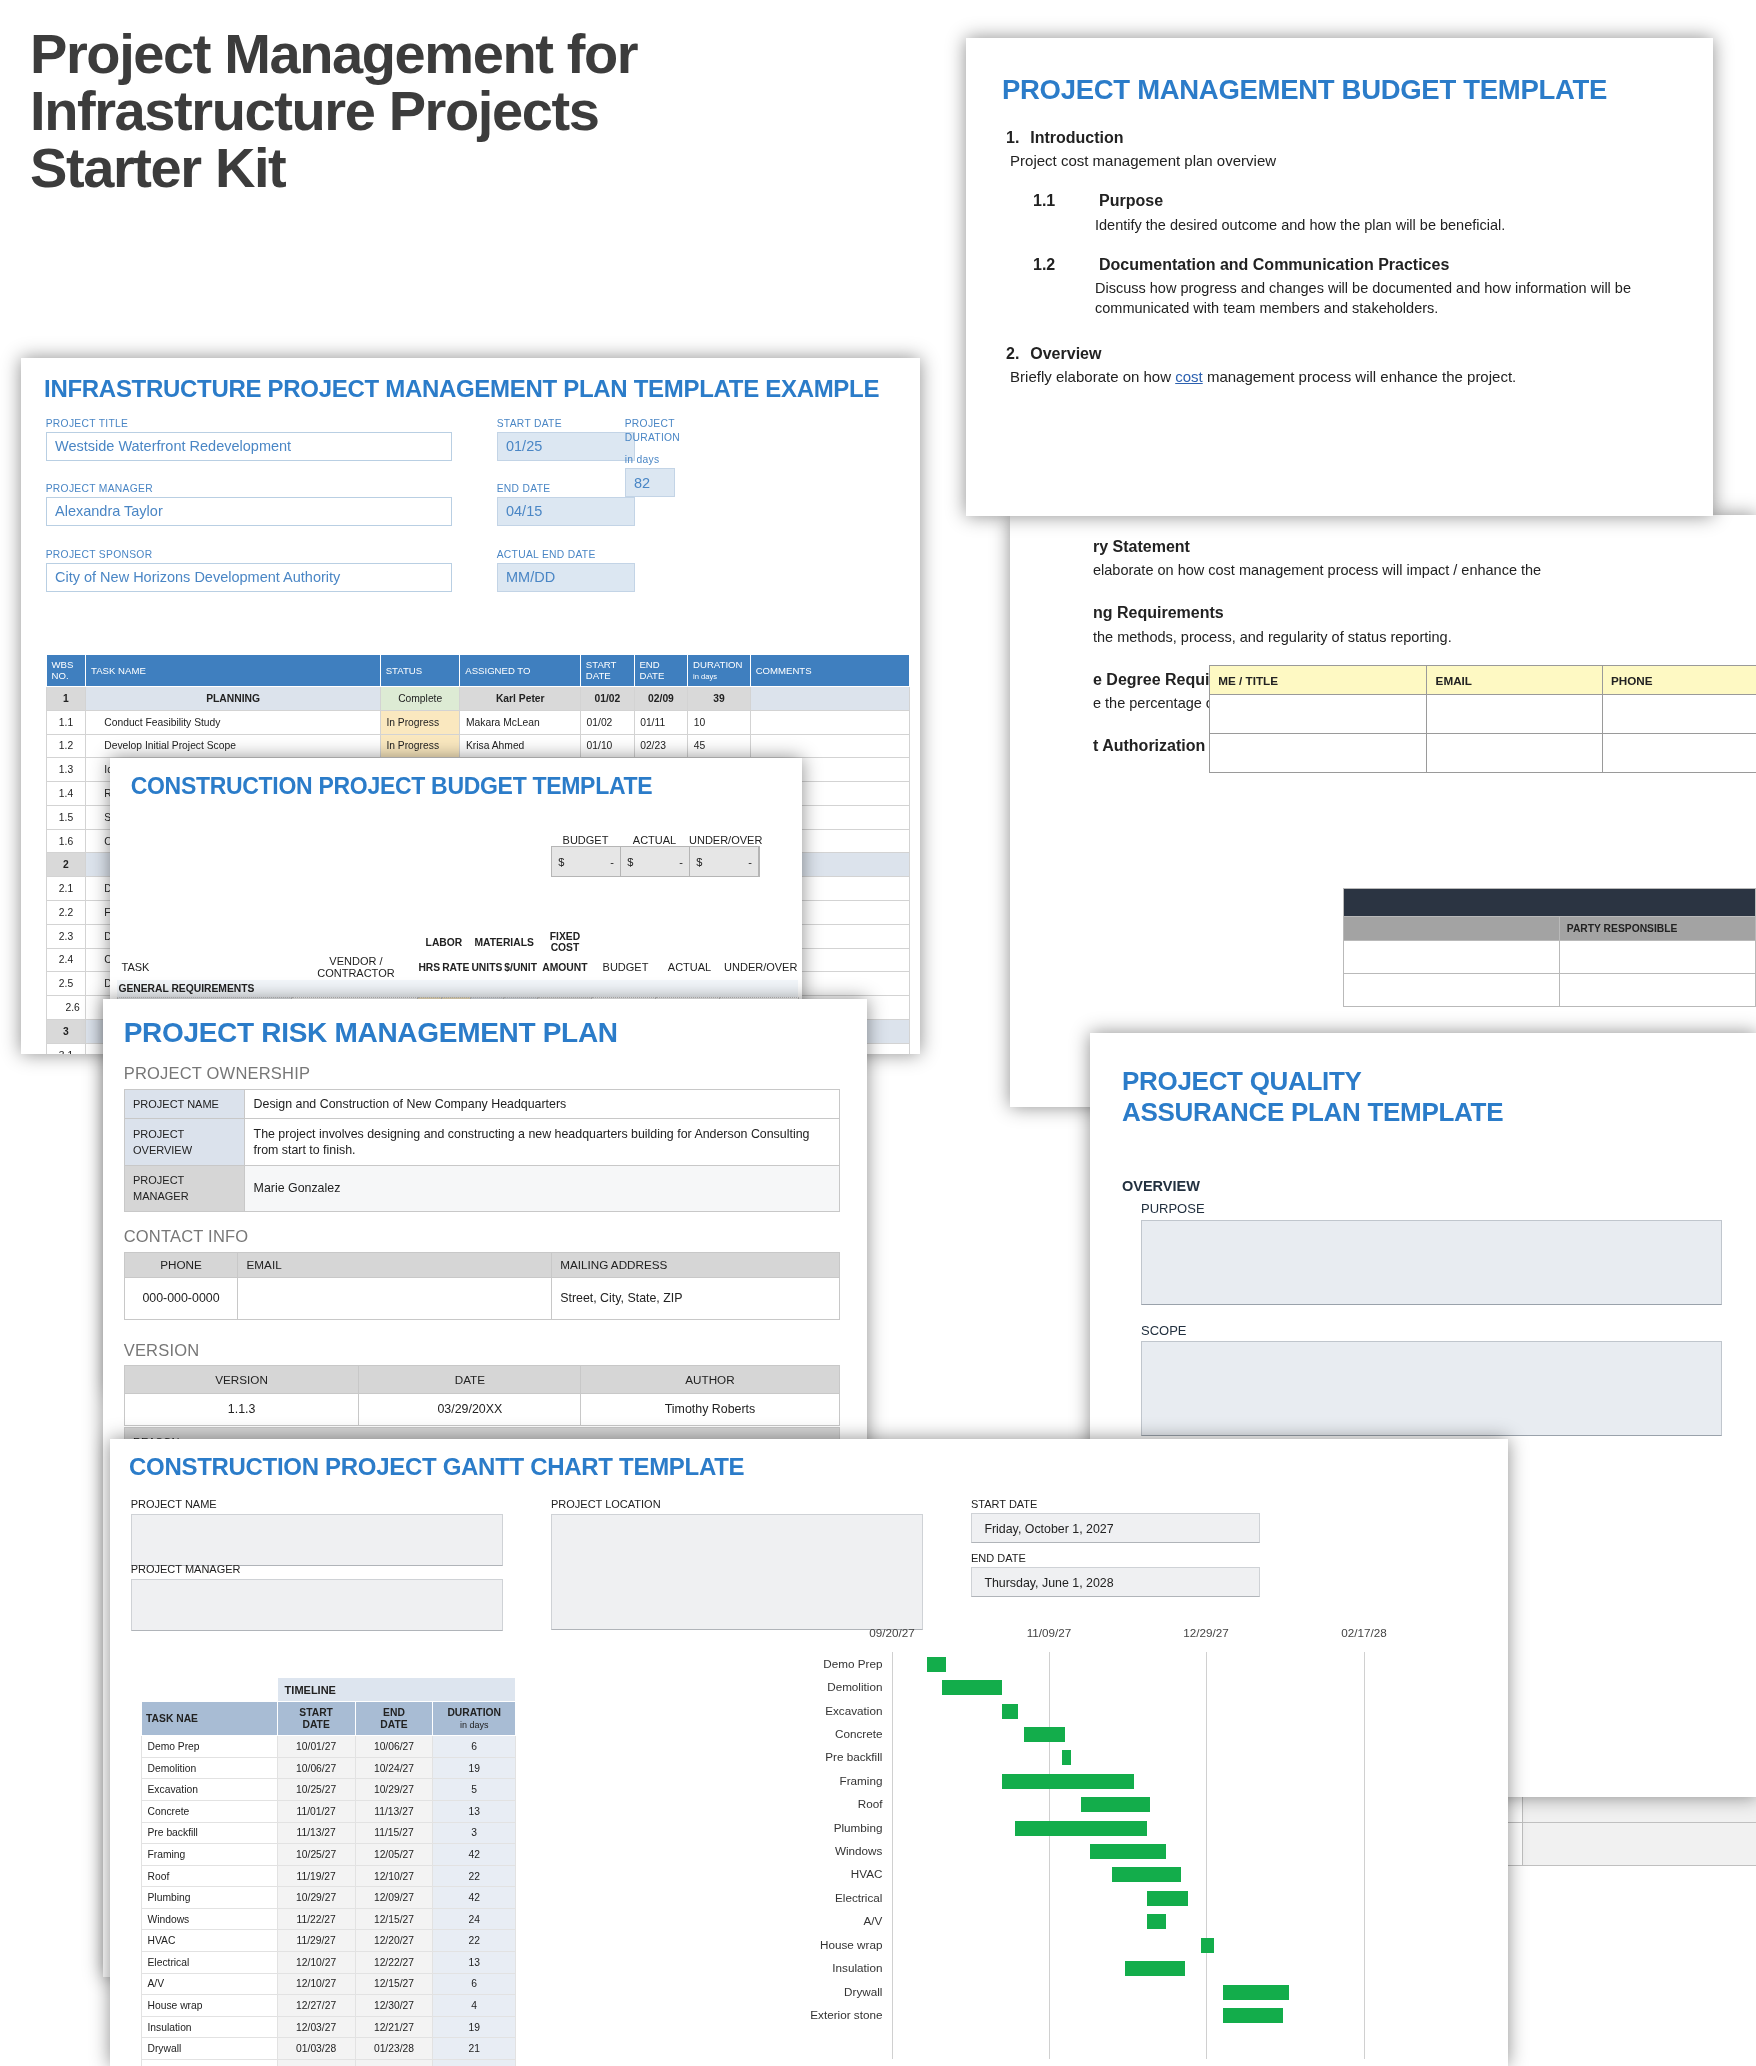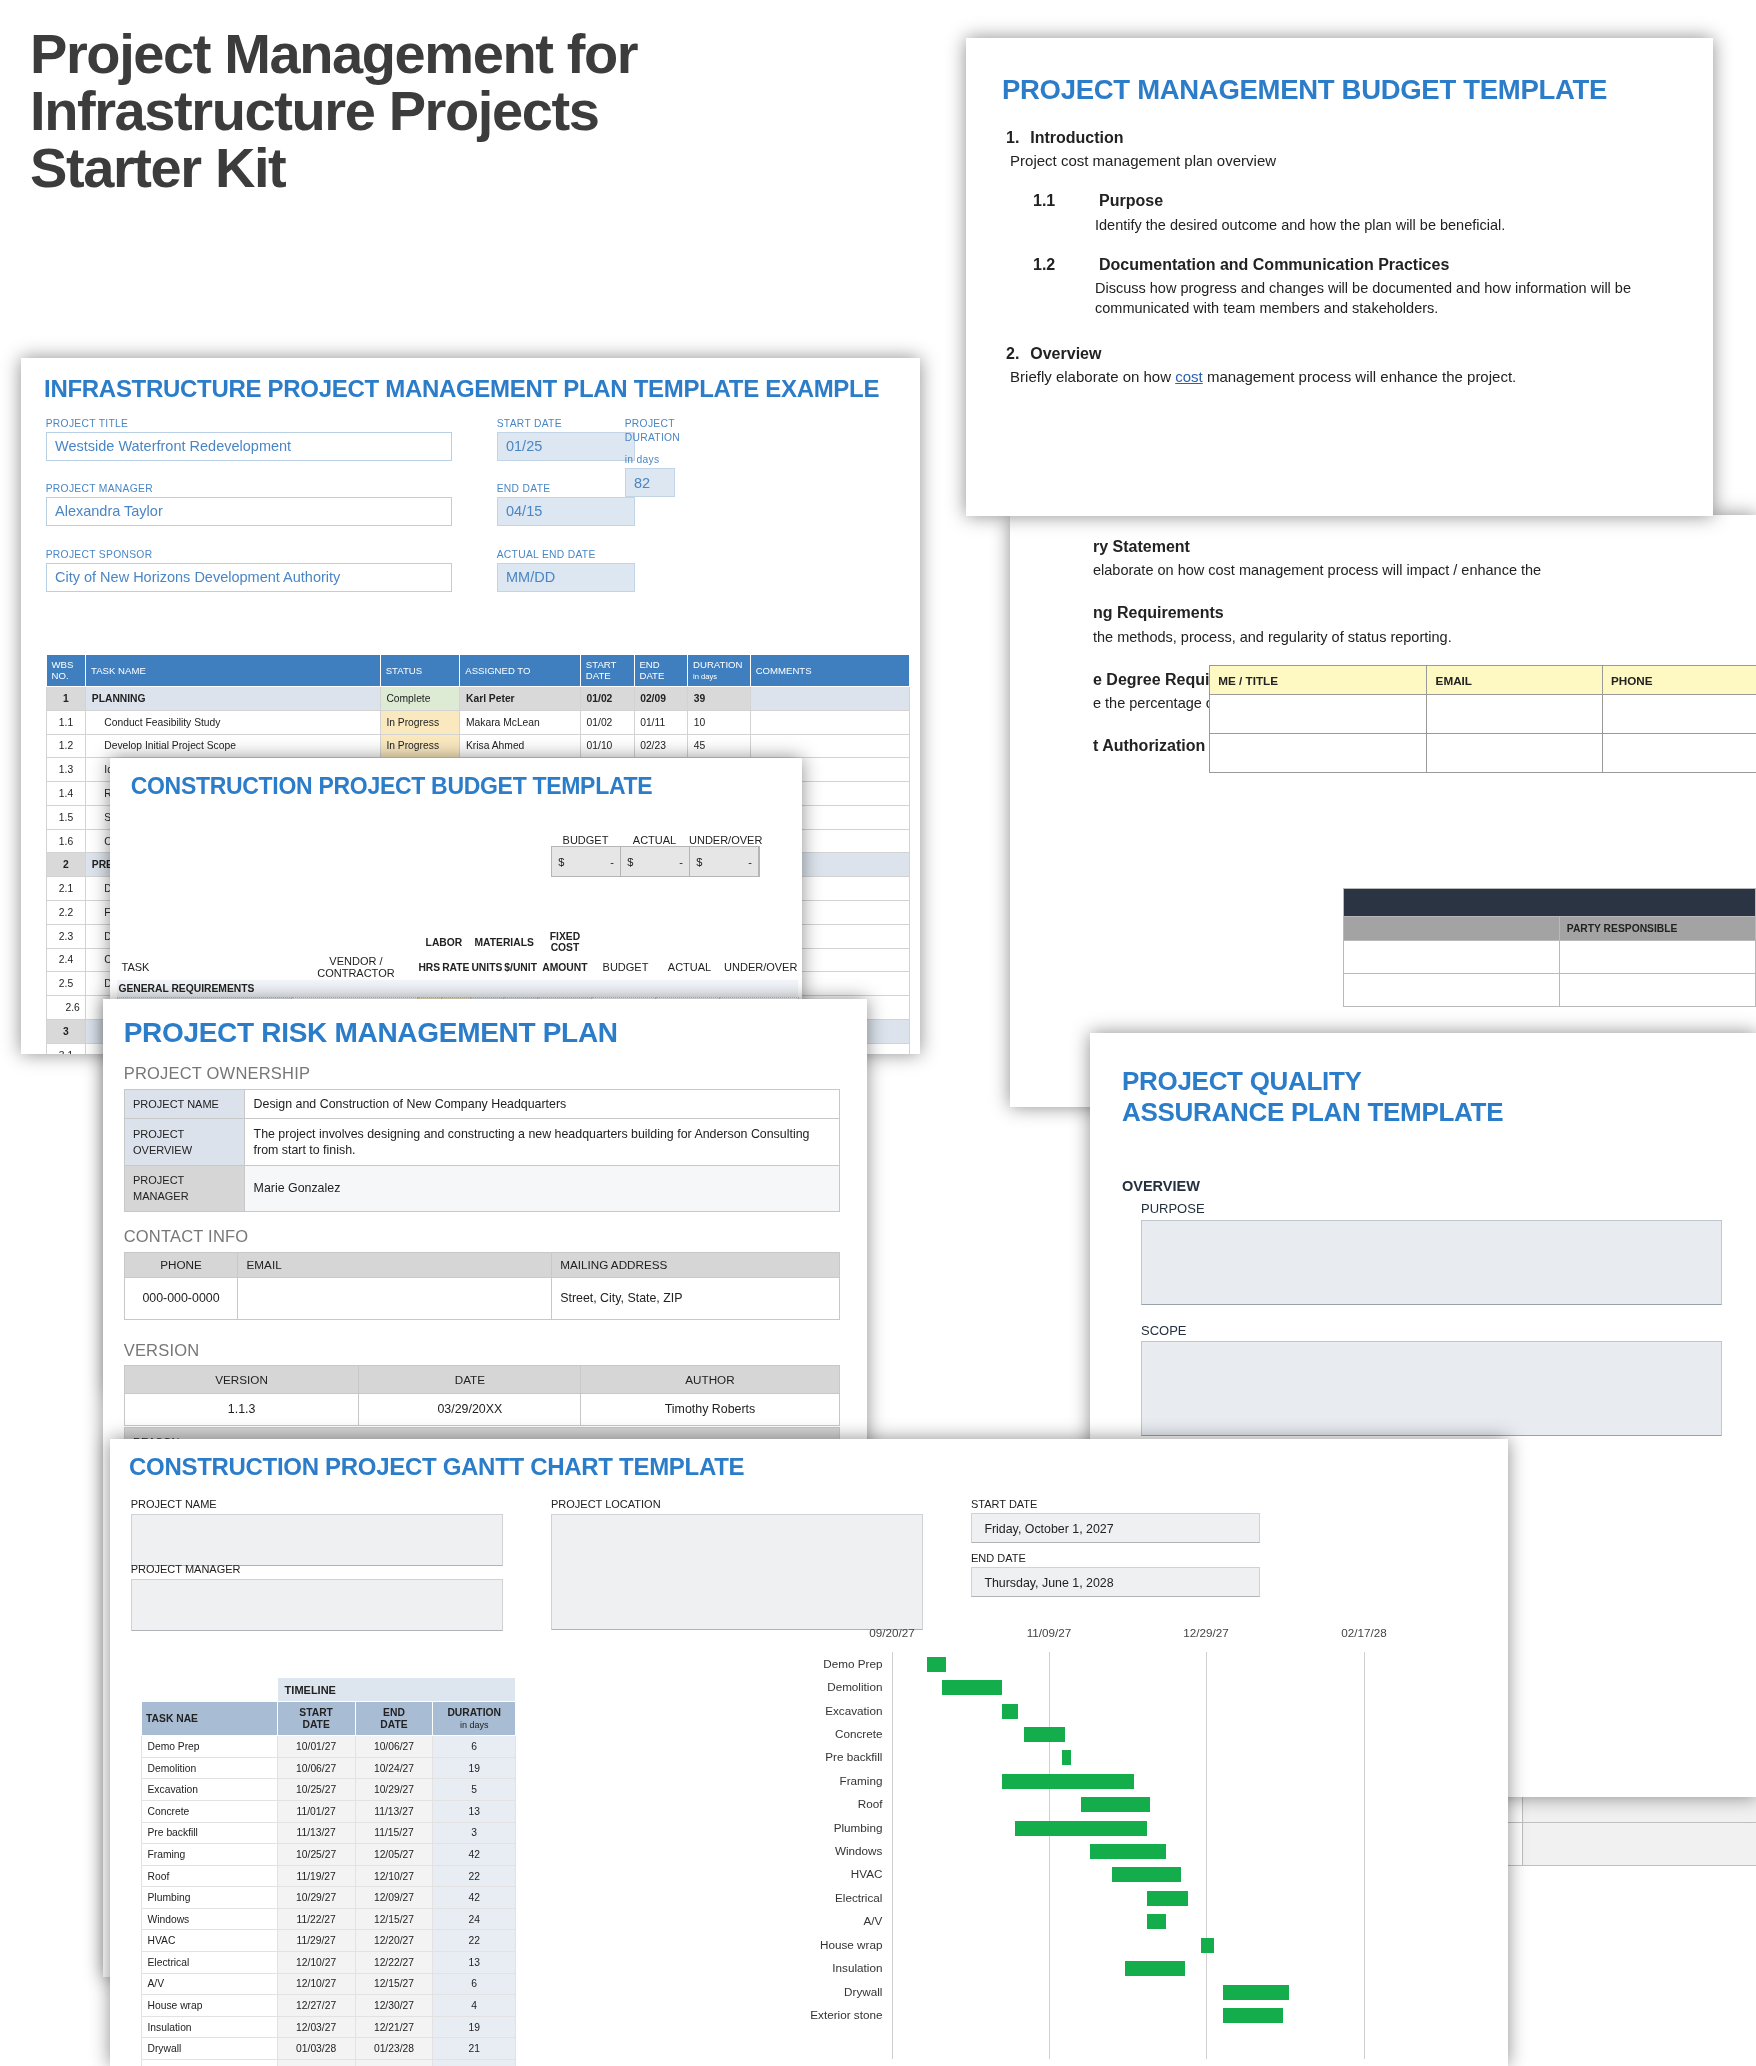--- a/index.html
+++ b/index.html
@@ -48,21 +48,21 @@
   .finput.blue{background:#dce7f2;border:0.7px solid #c3d4e6;}
   .col-a{position:absolute;left:0;width:406px;}
   .col-b{position:absolute;left:451px;width:138px;}
   .col-c{position:absolute;left:579px;width:138px;}
 
   .wbs{position:absolute;left:25px;top:296px;width:864px;border-collapse:collapse;
        font-size:10.3px;background:#fff;}
   .wbs th{background:#3f7fbf;color:#fff;font-weight:normal;font-size:9.6px;
           border:0.7px solid #fff;padding:4.1px 4.8px;text-align:left;vertical-align:middle;line-height:1.15;}
   .wbs td{border:0.7px solid #d3d3d3;padding:3.4px 5.5px;height:16px;font-size:10.3px;color:#222;}
-  .wbs tr.grp td{background:#dce3ec;font-weight:bold;}
+  .wbs tr.grp td{background:#dce3ec;font-weight:bold;text-align:center;}
   .wbs tr.grp td.st{background:#ddebd4;font-weight:normal;}
   .wbs tr.grp td.gry{background:#d9d9d9;font-weight:bold;}
   .st-prog{background:#fae8bf;}
   .st-done{background:#ddebd4;}
   .ind{padding-left:18px !important;}
 
   
   #cbudget{left:110px;top:758px;width:692px;height:634px;}
   #cbudget .ct{font-size:23px;margin:15px 0 0 20.7px;}
   .cb-top{position:absolute;left:441px;top:76px;font-size:11px;}

